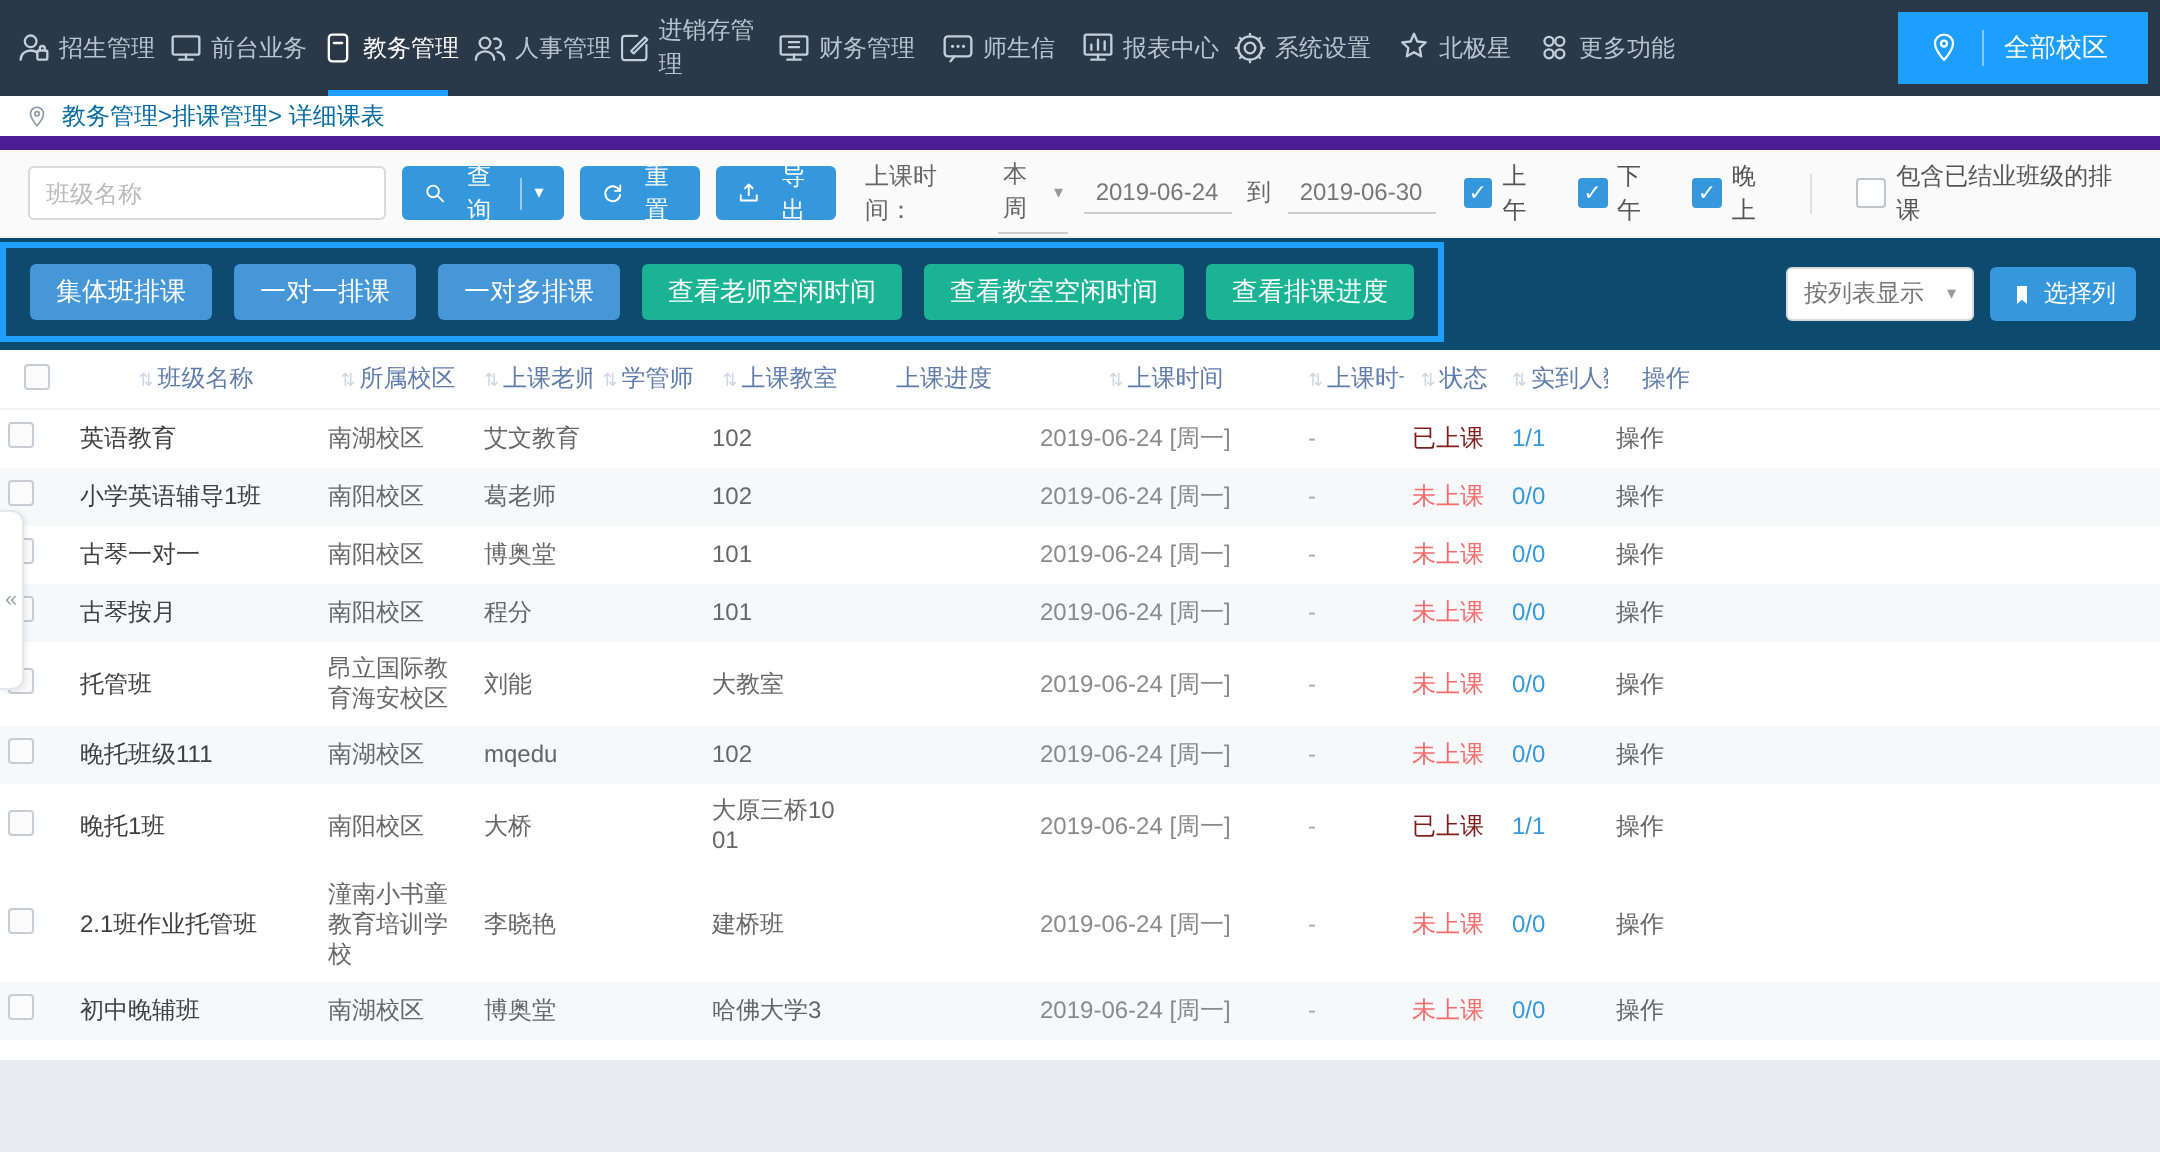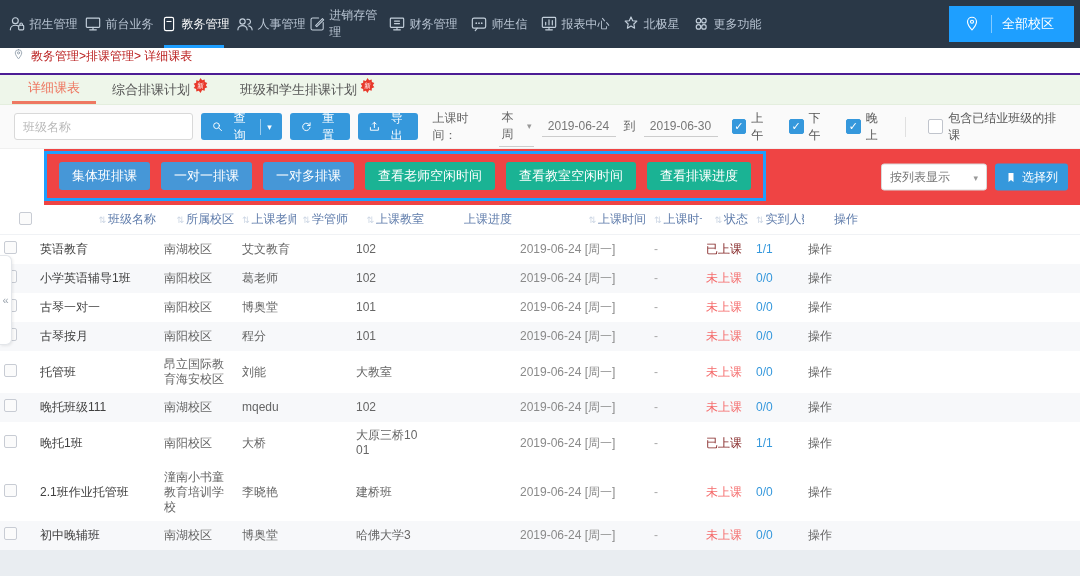--- a/index.html
+++ b/index.html
@@ -15,21 +15,21 @@
   .nav-item.active { color:#fff; }
   .nav-item.active svg { stroke:#fff; }
   .nav-item.active::after { content:""; position:absolute; left:8px; right:8px; bottom:0; height:3px; background:#1e9fff; }
   .campus-btn { margin-left:auto; margin-right:2px; align-self:center; height:36px; background:#1e9fff; color:#fff; display:flex; align-items:center; padding:0 20px 0 14px; gap:10px; cursor:pointer; font-size:13px; }
   .campus-btn svg { width:18px; height:18px; stroke:#fff; stroke-width:1.5; fill:none; stroke-linecap:round; stroke-linejoin:round; }
   .campus-btn .vsep { width:1px; height:18px; background:rgba(255,255,255,.45); }
 
   
   .main { background:#fff; height:482px; position:relative; }
 
-  .breadcrumb { height:27px; display:flex; gap:6px; padding:0 12px; border-bottom:2px solid #4c1d95; color:#b91c1c; }
+  .breadcrumb { height:27px; display:flex; align-items:center; gap:6px; padding:0 12px; border-bottom:7px solid #4c1d95; color:#0369a1; }
   .breadcrumb svg { width:13px; height:13px; stroke:#8a97a5; stroke-width:1.5; fill:none; stroke-linecap:round; stroke-linejoin:round; }
 
   .tabbar { height:30px; background:#eef6ea; display:flex; align-items:stretch; padding-left:12px; border-bottom:1px solid #e4eede; }
   .tab { display:flex; align-items:center; padding:0 16px; color:#555; font-size:13px; cursor:pointer; position:relative; }
   .tab.active { color:#ee7862; border-bottom:3px solid #ee7862; }
   .tab .badge { width:15px; height:15px; margin-left:3px; margin-top:-8px; }
 
   .filterbar { height:44px; display:flex; align-items:center; padding:0 14px; gap:8px; background:#fafafa; border-bottom:1px solid #f0f0f0; }
   .txt-input { width:182px; height:27px; border:1px solid #d9d9d9; border-radius:3px; background:#fff; padding:0 8px; font-size:12px; color:#666; font-family:inherit; }
   .txt-input::placeholder { color:#b9b9b9; }
@@ -39,34 +39,34 @@
   .btn-blue .caret { font-size:9px; }
   .flt-label { color:#666; margin-left:6px; }
   .u-select { border-bottom:1px solid #ccc; padding:3px 2px; color:#666; cursor:pointer; display:inline-flex; gap:2px; align-items:center; }
   .u-select .caret { font-size:9px; color:#999; }
   .u-date { border-bottom:1px solid #ccc; padding:3px 4px; color:#777; min-width:74px; text-align:center; cursor:pointer; }
   .ckbox { display:inline-flex; align-items:center; gap:5px; cursor:pointer; color:#555; margin-left:6px; }
   .cbx { width:15px; height:15px; border:1px solid #c0c4cc; border-radius:2px; background:#fff; display:inline-flex; align-items:center; justify-content:center; color:transparent; font-size:11px; }
   .ckbox.checked .cbx { background:#3598dc; border-color:#3598dc; color:#fff; }
   .flt-sep { width:1px; height:20px; background:#e0e0e0; margin:0 8px; }
 
-  .actionbar { position:relative; background:#ef4444; padding:2px 0 4px 0;margin-left:44px; }
+  .actionbar { position:relative; background:#0c4a6e; padding:2px 0 4px 0; }
   .hl-box { display:inline-flex; gap:11px; border:3px solid #1e9fff; padding:8px 12px; margin-left:0; align-items:center; }
   .act-btn { height:28px; border:none; border-radius:3px; color:#fff; padding:0 13px; font-size:13px; cursor:pointer; font-family:inherit; white-space:nowrap; }
   .act-btn.blue { background:#4697d7; }
   .act-btn.teal { background:#1ab394; }
   .act-right { position:absolute; right:12px; top:50%; transform:translateY(-50%); display:flex; align-items:center; gap:8px; }
-  .box-select { width:106px; height:27px; border:1px solid #d9d9d9; border-radius:3px; background:#fff; color:#777; display:flex; align-items:center; justify-content:space-between; padding:0 8px; cursor:pointer; }
+  .box-select { width:94px; height:27px; border:1px solid #d9d9d9; border-radius:3px; background:#fff; color:#777; display:flex; align-items:center; justify-content:space-between; padding:0 8px; cursor:pointer; }
   .box-select .caret { font-size:9px; color:#999; }
   .btn-cols { height:27px; background:#3598dc; border:none; border-radius:3px; color:#fff; display:inline-flex; align-items:center; gap:5px; padding:0 10px; font-size:12px; cursor:pointer; font-family:inherit; }
   .btn-cols svg { width:12px; height:12px; fill:#fff; }
 
   
   table { width:100%; border-collapse:collapse; table-layout:fixed; }
-  thead th { font-weight:400; color:#5f7cab; text-align:right; padding:6px 4px; font-size:12px; border-bottom:1px solid #f0f2f5; white-space:nowrap; overflow:hidden; }
+  thead th { font-weight:400; color:#5f7cab; text-align:center; padding:6px 4px; font-size:12px; border-bottom:1px solid #f0f2f5; white-space:nowrap; overflow:hidden; }
   thead th .sort { color:#ccd6e4; font-size:9px; margin-right:2px; }
   tbody td { padding:6px 4px; line-height:15px; color:#666; vertical-align:middle; word-break:break-all; }
   tbody tr.alt { background:#f7f8fa; }
   .cb { width:13px; height:13px; border:1px solid #c8ccd4; border-radius:2px; background:#fbfbfb; display:inline-block; cursor:pointer; }
   .lnk { color:#404040; cursor:pointer; text-decoration:none; }
   .c-time { color:#8a8a8a; }
   .c-dur { color:#aaa; }
   .st-gray { color:#7f1d1d; }
   .st-red { color:#f56c6c; }
   .c-att { color:#3598dc; }
@@ -135,20 +135,28 @@
     </div>
     <div class="nav-item">
       <svg viewBox="0 0 24 24">
           <rect x="4" y="4" width="16" height="12" rx="1"></rect>
           <path d="M8 13v-3M12 13V7M16 13v-5M12 16v3M8 19h8"></path>
         </svg>
       <span>报表中心</span>
     </div>
     <div class="nav-item">
       <svg viewBox="0 0 24 24">
+          <circle cx="12" cy="12" r="3.2"></circle>
+          <circle cx="12" cy="12" r="7"></circle>
+          <path d="M12 3.5V5M12 19v1.5M3.5 12H5M19 12h1.5M6 6l1.1 1.1M16.9 16.9L18 18M6 18l1.1-1.1M16.9 7.1L18 6"></path>
+        </svg>
+      <span>系统设置</span>
+    </div>
+    <div class="nav-item">
+      <svg viewBox="0 0 24 24">
           <path d="M12 3.5l2 4.6 5 .5-3.6 3.4.9 5-4.3-2.5-4.3 2.5.9-5L5 8.6l5-.5z"></path>
         </svg>
       <span>北极星</span>
     </div>
     <div class="nav-item">
       <svg viewBox="0 0 24 24">
           <circle cx="9" cy="8" r="2.7"></circle>
           <circle cx="15.5" cy="8" r="2.7"></circle>
           <circle cx="9" cy="15.5" r="2.7"></circle>
           <circle cx="15.5" cy="15.5" r="2.7"></circle>
@@ -168,39 +176,20 @@
   <div class="main">
 
     <div class="breadcrumb">
       <svg viewBox="0 0 24 24">
           <path d="M12 3a6 6 0 0 1 6 6c0 4.2-6 11-6 11S6 13.2 6 9a6 6 0 0 1 6-6z"></path>
           <circle cx="12" cy="9" r="2"></circle>
         </svg>
       <span>教务管理&gt;排课管理&gt; 详细课表</span>
     </div>
 
-    <div class="tabbar">
-      <div class="tab active">
-        <span>详细课表</span>
-      </div>
-      <div class="tab">
-        <span>综合排课计划</span>
-        <svg class="badge" viewBox="0 0 20 20">
-            <path d="M10 0l2.2 2.9 3.4-1 .2 3.5 3.3 1.2-2 2.9 2 2.9-3.3 1.2-.2 3.5-3.4-1L10 20l-2.2-2.9-3.4 1-.2-3.5-3.3-1.2 2-2.9-2-2.9 3.3-1.2.2-3.5 3.4 1z" fill="#e8392b"></path>
-            <text x="10" y="13.5" font-size="9" fill="#ffffff" text-anchor="middle">新</text>
-          </svg>
-      </div>
-      <div class="tab">
-        <span>班级和学生排课计划</span>
-        <svg class="badge" viewBox="0 0 20 20">
-            <path d="M10 0l2.2 2.9 3.4-1 .2 3.5 3.3 1.2-2 2.9 2 2.9-3.3 1.2-.2 3.5-3.4-1L10 20l-2.2-2.9-3.4 1-.2-3.5-3.3-1.2 2-2.9-2-2.9 3.3-1.2.2-3.5 3.4 1z" fill="#e8392b"></path>
-            <text x="10" y="13.5" font-size="9" fill="#ffffff" text-anchor="middle">新</text>
-          </svg>
-      </div>
-    </div>
 
     <div class="filterbar">
       <input class="txt-input" type="text" placeholder="班级名称" style="">
       <button class="btn-blue">
         <svg viewBox="0 0 24 24">
             <circle cx="10.5" cy="10.5" r="5.5"></circle>
             <path d="M14.8 14.8L20 20"></path>
           </svg>
         <span>查询</span>
         <span class="split"></span>

